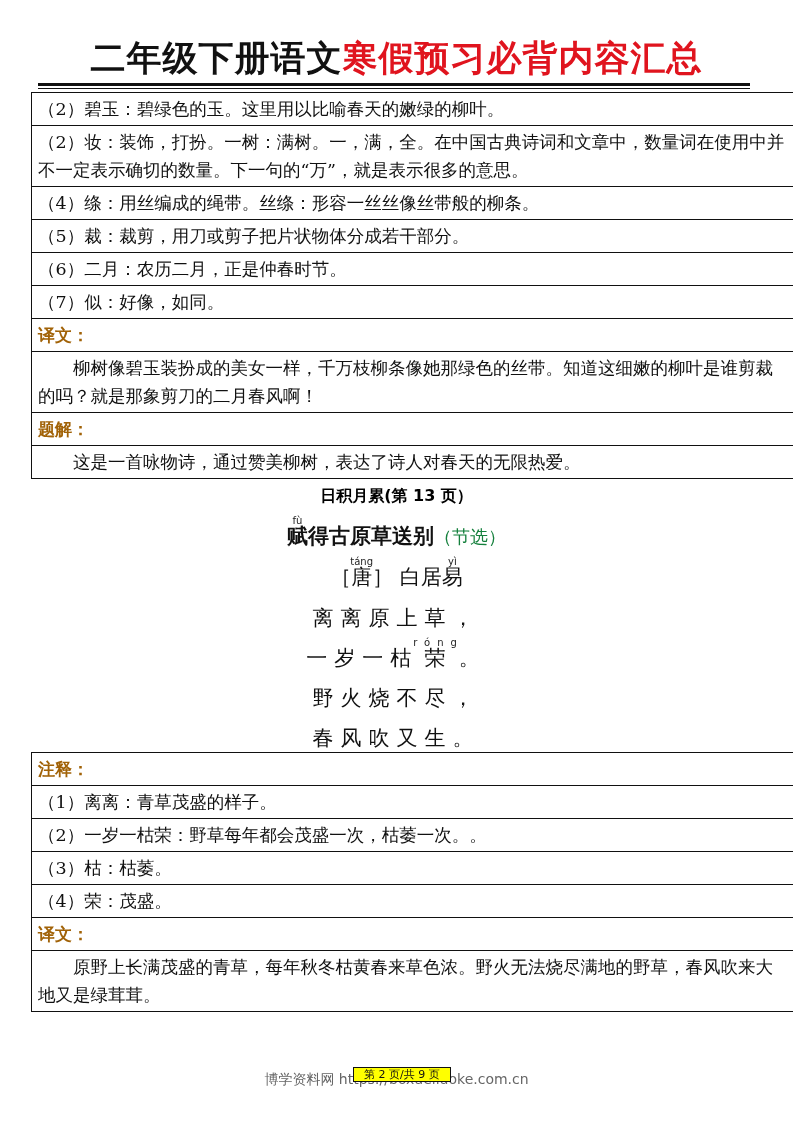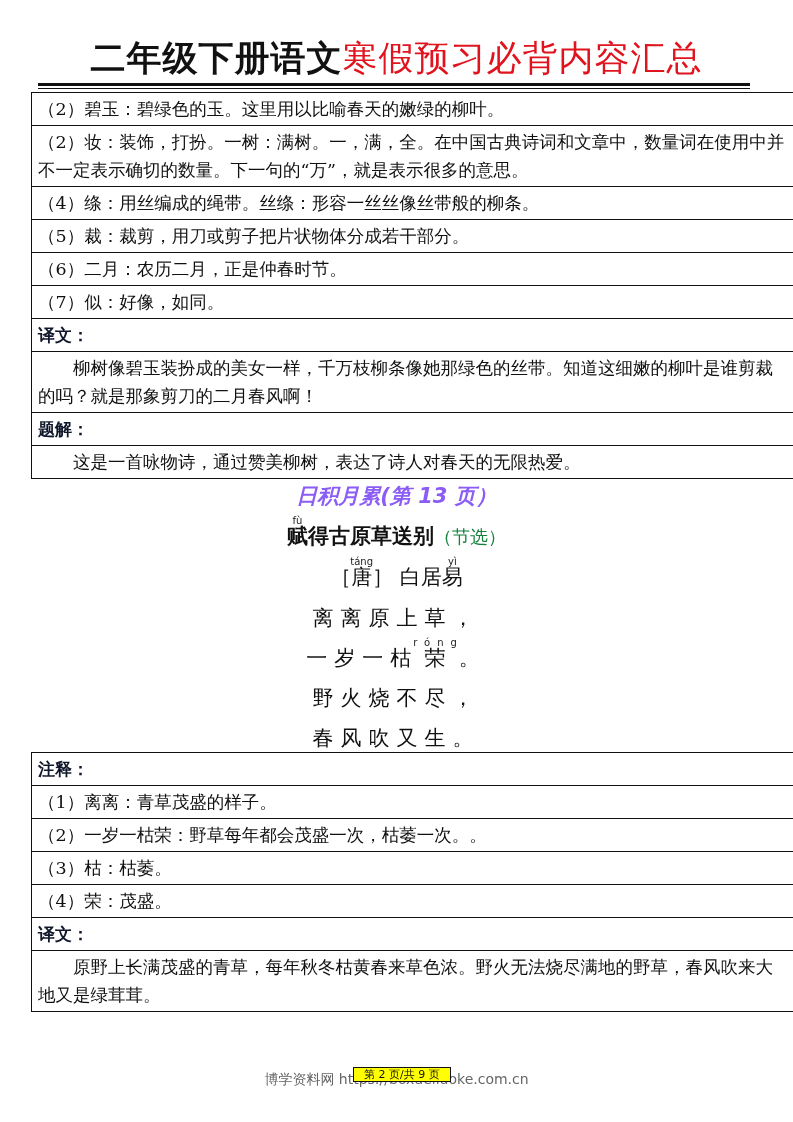--- a/index.html
+++ b/index.html
@@ -8,48 +8,48 @@
       font-family: "DejaVu Serif", "Liberation Serif", serif;
       color: #111;
     }
     .title {
       position: absolute; left: 0; top: 36px; width: 793px;
       text-align: center; font-size: 35px; font-weight: bold; line-height: 44px;
       letter-spacing: 1px;
       font-family: "DejaVu Sans", sans-serif;
     }
     .title .black { color: #111; }
-    .title .red { color: #e0141e; font-family: "DejaVu Serif", serif; font-weight: normal; }
+    .title .red { color: #e0141e; font-family: "DejaVu Serif", serif; font-weight: bold; }
     .rule {
       position: absolute; left: 38px; width: 712px; background: #111;
     }
     .rule.r1 { top: 83px; height: 3px; }
     .rule.r2 { top: 88px; height: 1px; }
 
     table.box {
       position: absolute; left: 31px; width: 764px;
       border-collapse: collapse;
       font-size: 17.5px;
     }
     table.box td {
       border: 1.5px solid #111;
       padding: 2px 6px 2px 6px;
       line-height: 28px;
       vertical-align: middle;
     }
-    .lbl { color: #0f172a; font-weight: bold; font-family: "DejaVu Sans", sans-serif; font-size: 17px; }
+    .lbl { color: #a16207; font-weight: bold; font-family: "DejaVu Sans", sans-serif; font-size: 17px; }
     .indent { text-indent: 2em; }
 
     #t1 { top: 92px; }
     #t2 { top: 752px; }
 
     .center-block { position: absolute; left: 0; width: 793px; text-align: center; }
     .section-head {
-      top: 481px; color: #8b5cf6; font-weight: bold; font-size: 21px;
-      font-family: "DejaVu Sans", sans-serif; line-height: 30px; font-style: italic;
+      top: 481px; color: #000000; font-weight: bold; font-size: 16px;
+      font-family: "DejaVu Sans", sans-serif; line-height: 30px;
     }
     .poem-title {
       top: 510px; font-size: 21px; line-height: 52px;
     }
     .poem-title .main { font-weight: bold; font-family: "DejaVu Sans", sans-serif; }
     .poem-title .sub { font-size: 18px; color: #15803d; }
     ruby { ruby-position: over; }
     rt { font-size: 10px; font-family: "DejaVu Sans", sans-serif; font-weight: normal; color: #222; }
     .author { top: 554px; font-size: 21px; line-height: 46px; }
     .poem-line {

